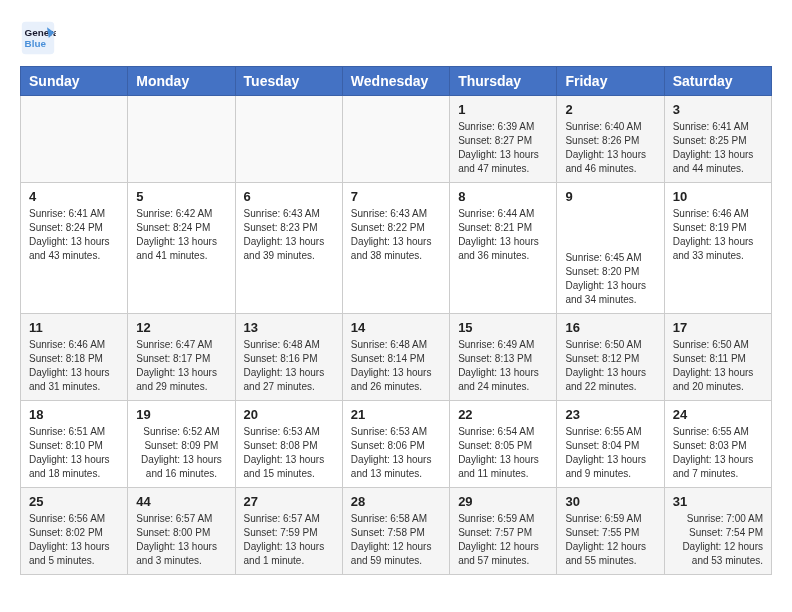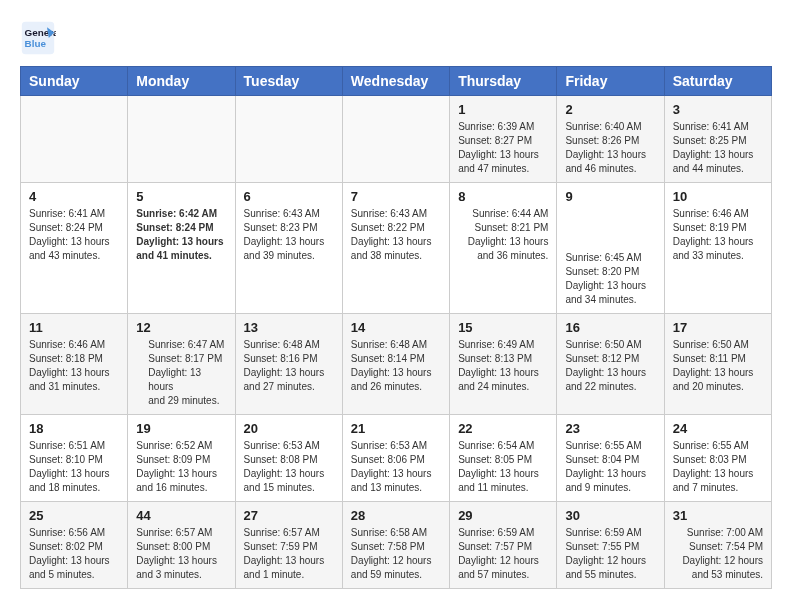--- a/index.html
+++ b/index.html
@@ -148,42 +148,42 @@
       <tr>
         <td>
           <span class="day-number">4</span>
           <div class="day-info" style="white-space: pre-line;">Sunrise: 6:41 AM
 Sunset: 8:24 PM
 Daylight: 13 hours
 and 43 minutes.</div>
         </td>
         <td>
           <span class="day-number">5</span>
-          <div class="day-info" style="white-space: pre-line; font-weight: bold;">Sunrise: 6:42 AM
+          <div class="day-info" style="white-space: pre-line;">Sunrise: 6:42 AM
 Sunset: 8:24 PM
 Daylight: 13 hours
 and 41 minutes.</div>
         </td>
         <td>
           <span class="day-number">6</span>
           <div class="day-info" style="white-space: pre-line;">Sunrise: 6:43 AM
 Sunset: 8:23 PM
 Daylight: 13 hours
 and 39 minutes.</div>
         </td>
         <td>
           <span class="day-number">7</span>
           <div class="day-info" style="white-space: pre-line;">Sunrise: 6:43 AM
 Sunset: 8:22 PM
 Daylight: 13 hours
 and 38 minutes.</div>
         </td>
         <td>
           <span class="day-number">8</span>
-          <div class="day-info" style="white-space: pre-line; text-align: right;">Sunrise: 6:44 AM
+          <div class="day-info" style="white-space: pre-line;">Sunrise: 6:44 AM
 Sunset: 8:21 PM
 Daylight: 13 hours
 and 36 minutes.</div>
         </td>
         <td>
           <span class="day-number">9</span>
           <div class="day-info" style="white-space: pre-line; margin-top: 47px;">Sunrise: 6:45 AM
 Sunset: 8:20 PM
 Daylight: 13 hours
 and 34 minutes.</div>
@@ -199,21 +199,21 @@
       <tr>
         <td>
           <span class="day-number">11</span>
           <div class="day-info" style="white-space: pre-line;">Sunrise: 6:46 AM
 Sunset: 8:18 PM
 Daylight: 13 hours
 and 31 minutes.</div>
         </td>
         <td>
           <span class="day-number">12</span>
-          <div class="day-info" style="white-space: pre-line; margin-left: 12px;">Sunrise: 6:47 AM
+          <div class="day-info" style="white-space: pre-line;">Sunrise: 6:47 AM
 Sunset: 8:17 PM
 Daylight: 13 hours
 and 29 minutes.</div>
         </td>
         <td>
           <span class="day-number">13</span>
           <div class="day-info" style="white-space: pre-line;">Sunrise: 6:48 AM
 Sunset: 8:16 PM
 Daylight: 13 hours
 and 27 minutes.</div>
@@ -250,21 +250,21 @@
       <tr>
         <td>
           <span class="day-number">18</span>
           <div class="day-info" style="white-space: pre-line;">Sunrise: 6:51 AM
 Sunset: 8:10 PM
 Daylight: 13 hours
 and 18 minutes.</div>
         </td>
         <td>
           <span class="day-number">19</span>
-          <div class="day-info" style="white-space: pre-line;">Sunrise: 6:52 AM
+          <div class="day-info" style="white-space: pre-line; text-align: center;">Sunrise: 6:52 AM
 Sunset: 8:09 PM
 Daylight: 13 hours
 and 16 minutes.</div>
         </td>
         <td>
           <span class="day-number">20</span>
           <div class="day-info" style="white-space: pre-line;">Sunrise: 6:53 AM
 Sunset: 8:08 PM
 Daylight: 13 hours
 and 15 minutes.</div>

